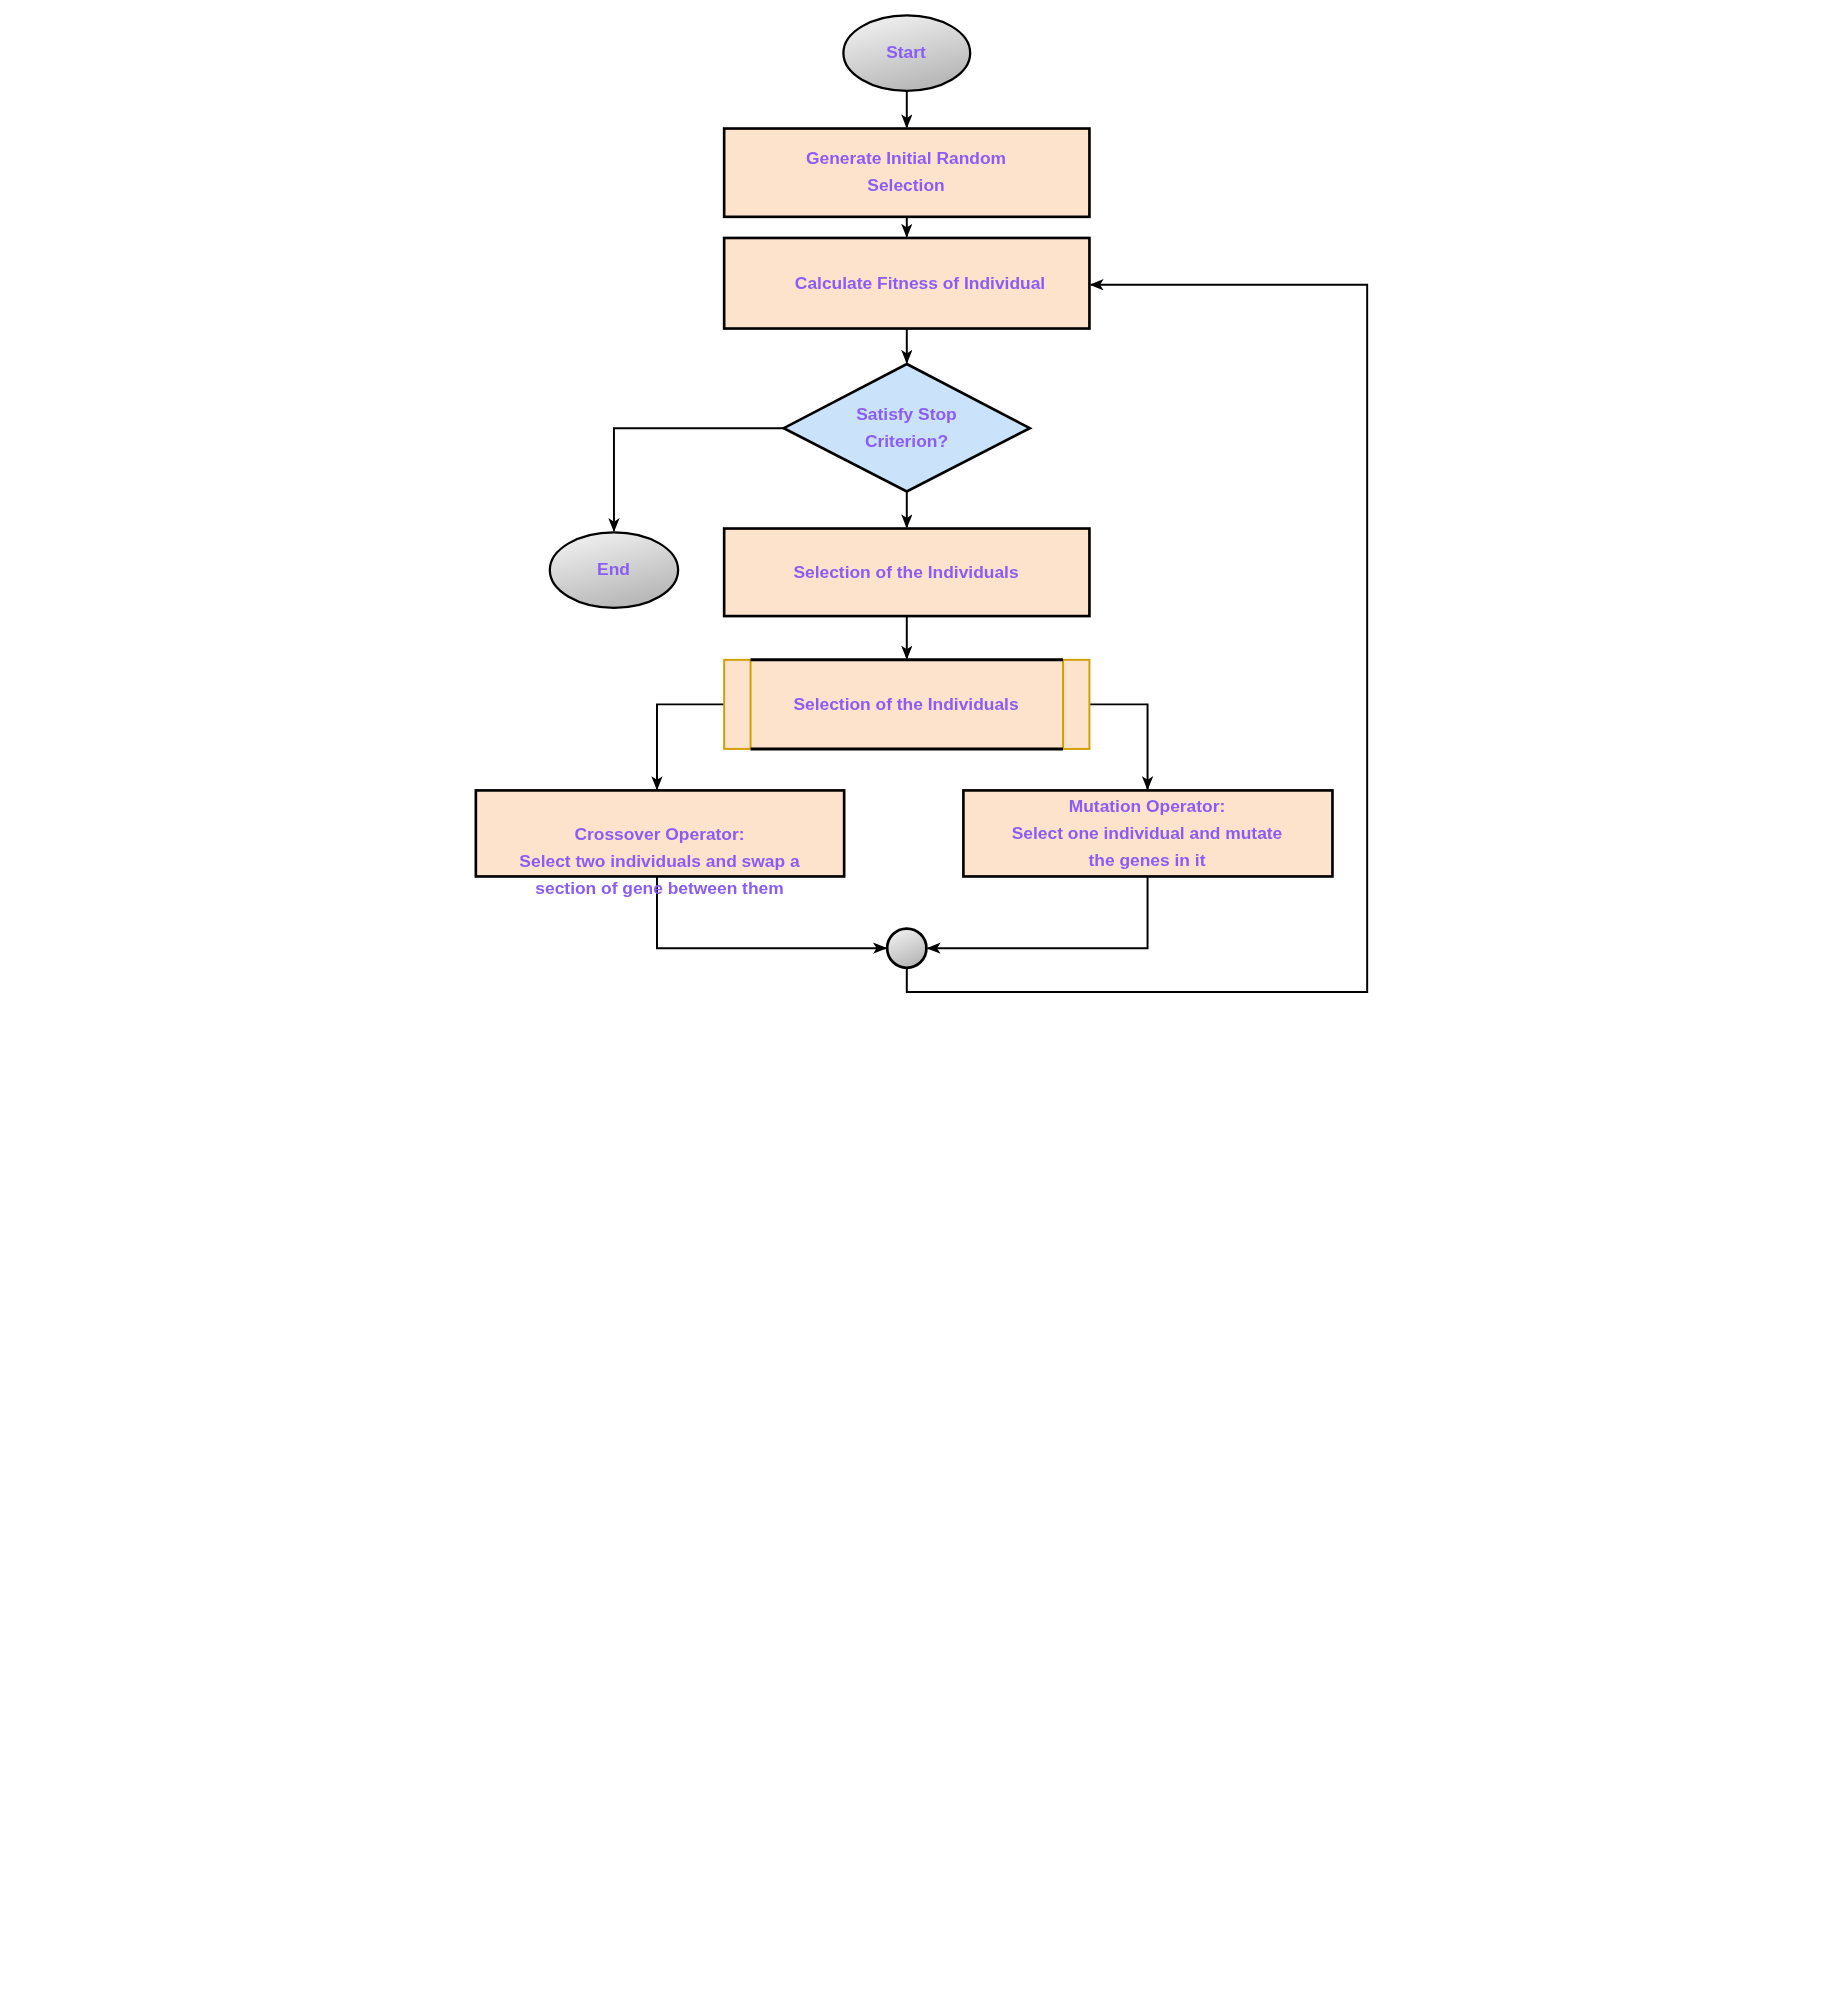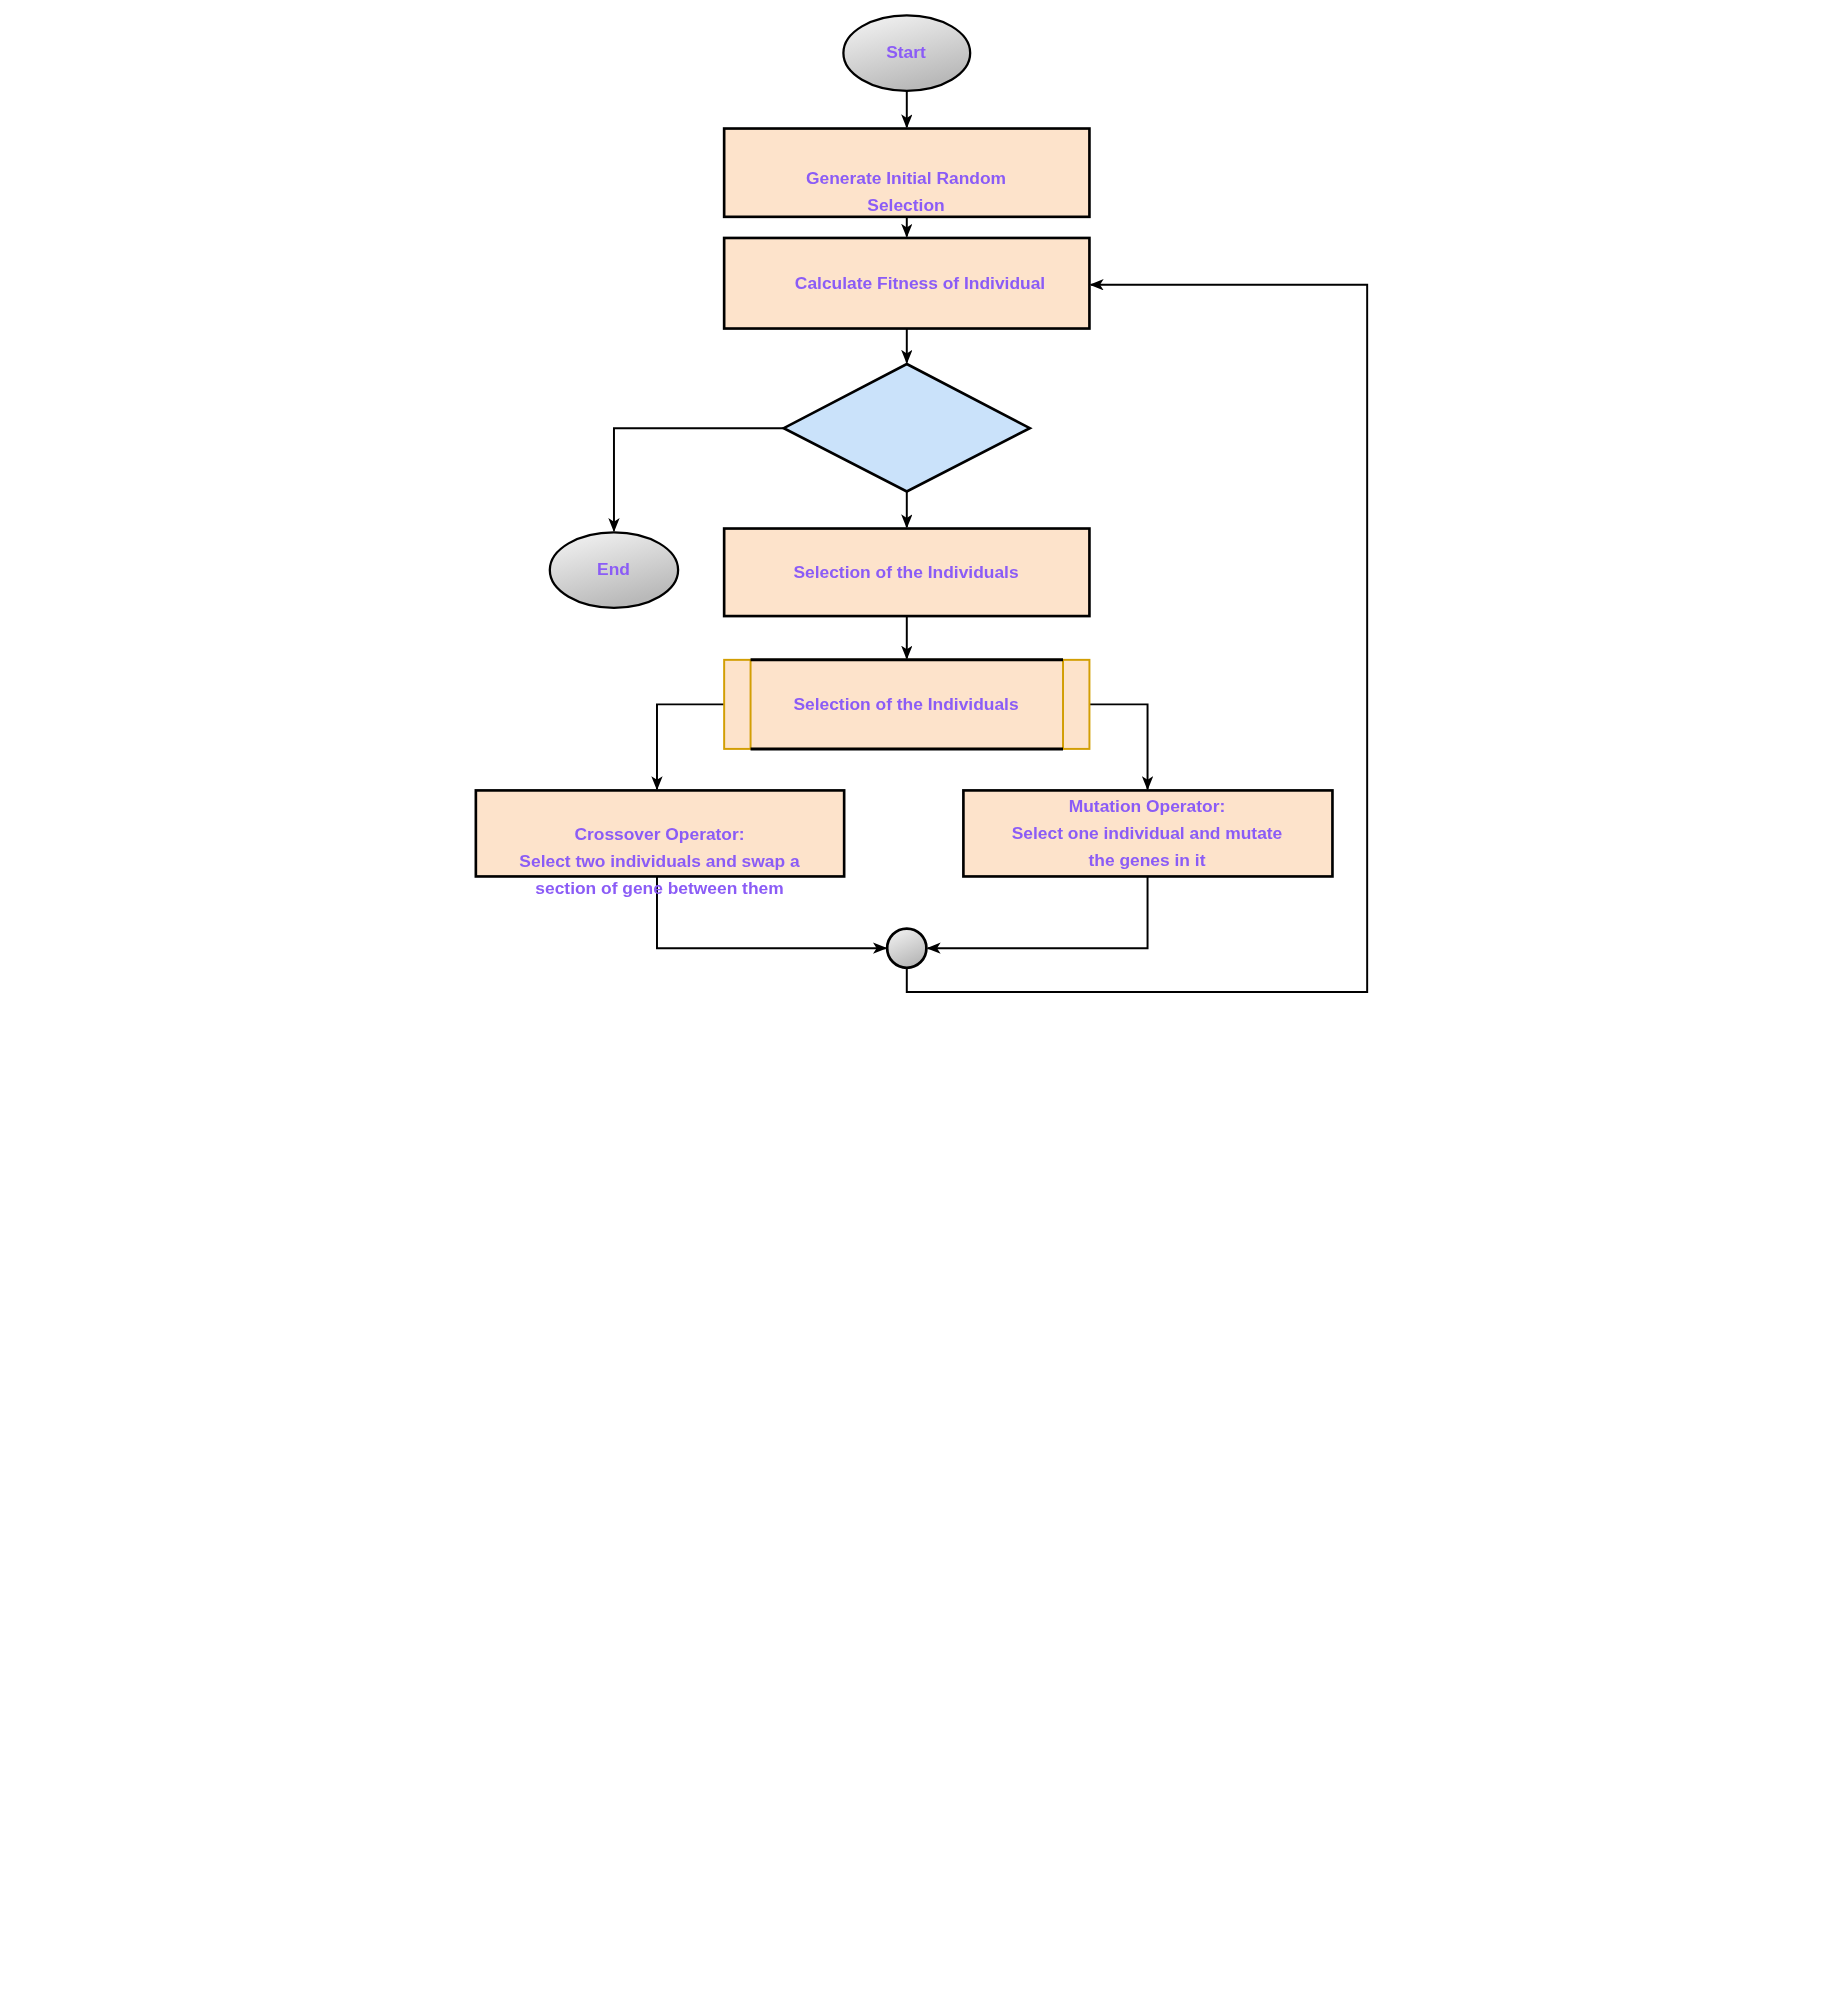--- a/index.html
+++ b/index.html
@@ -76,29 +76,33 @@
 
     <rect x="667" y="1047" width="489" height="114" fill="#FDE3CB" stroke="#000" stroke-width="3.5"></rect>
 
     <circle cx="592" cy="1256" r="26" fill="url(#grayGrad)" stroke="#000" stroke-width="3.6"></circle>
   </svg>
 
   <div class="label" style="left:383px;top:15px;width:127px;height:75px;">
     <div>Start</div>
   </div>
 
-  <div class="label" style="left:264px;top:128px;width:365px;height:88px;margin-top:20px;">
+  <div class="label" style="left:264px;top:128px;width:365px;height:88px;">
     <div>Generate Initial Random</div>
     <div>Selection</div>
   </div>
 
   <div class="label" style="left:272px;top:238px;width:377px;height:91px;">
     <div>Calculate Fitness of Individual</div>
   </div>
 
+  <div class="label" style="left:324px;top:364px;width:246px;height:128px;">
+    <div>Satisfy Stop</div>
+    <div>Criterion?</div>
+  </div>
 
   <div class="label" style="left:90px;top:532px;width:128px;height:75px;">
     <div>End</div>
   </div>
 
   <div class="label" style="left:264px;top:528px;width:365px;height:88px;">
     <div>Selection of the Individuals</div>
   </div>
 
   <div class="label" style="left:264px;top:660px;width:365px;height:89px;">

